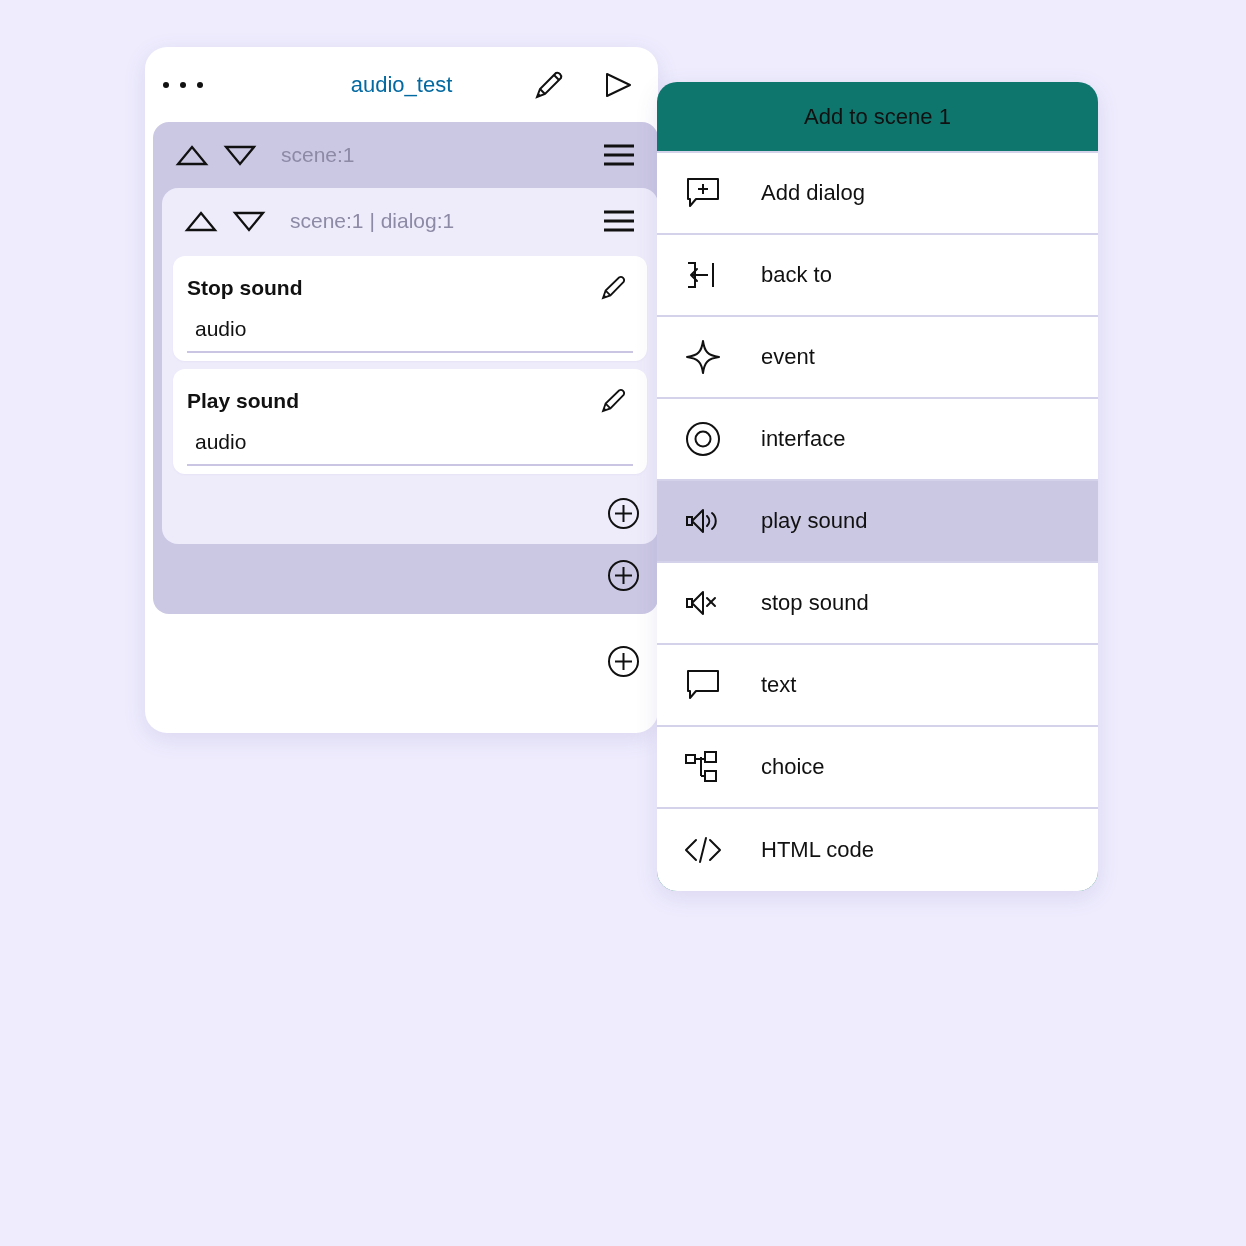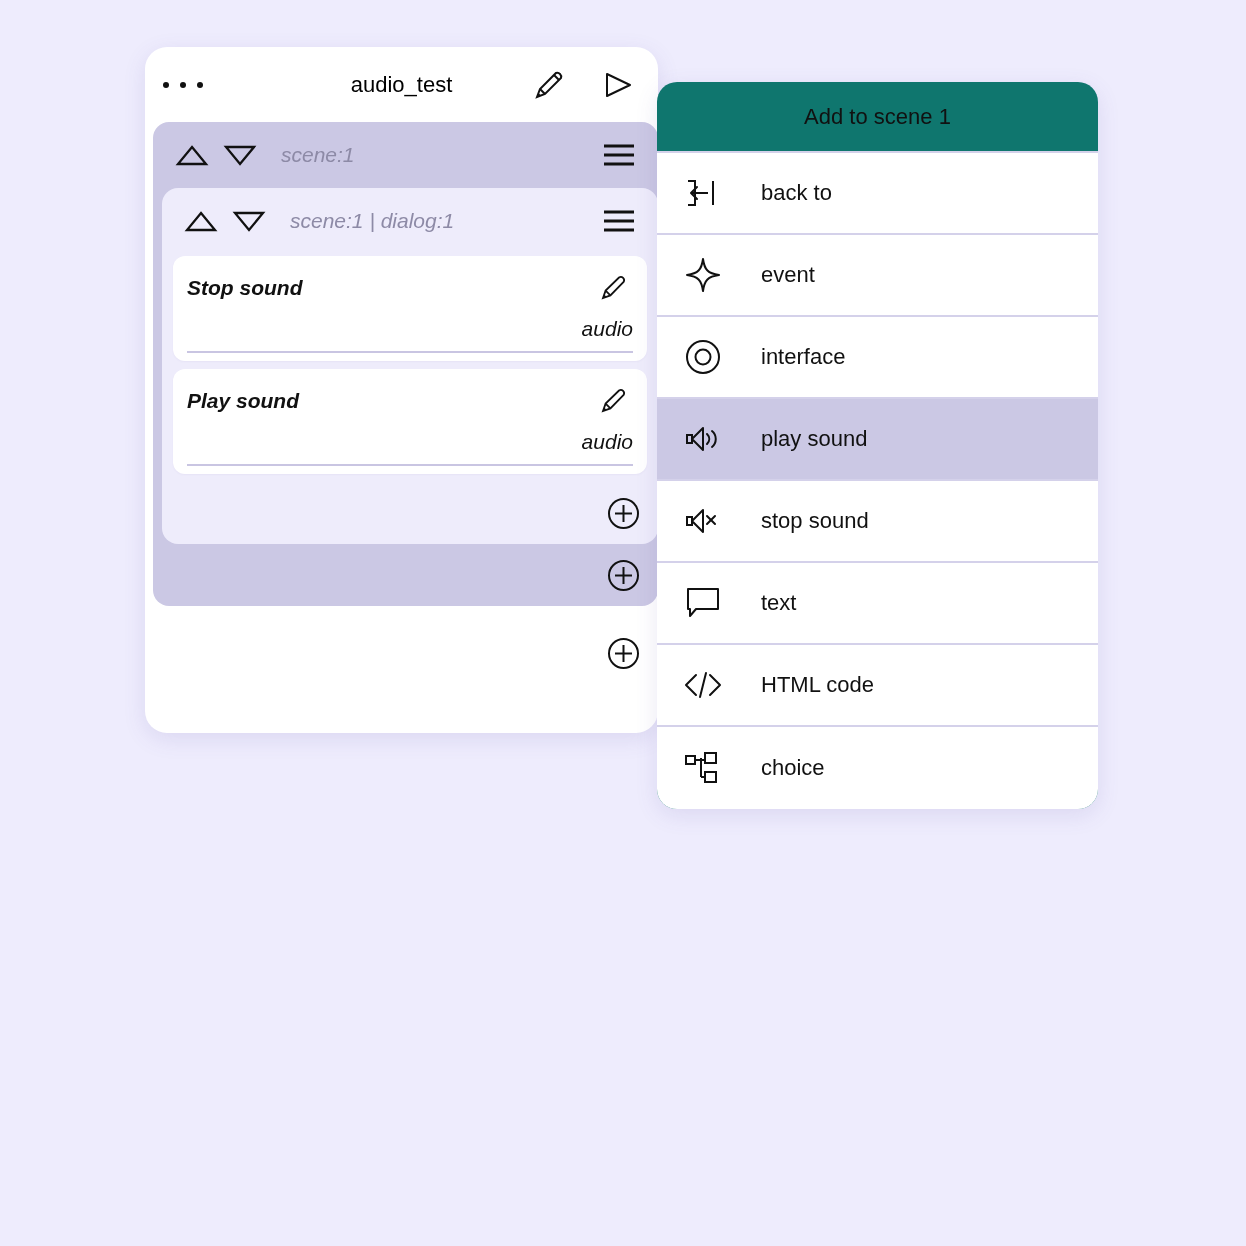--- a/index.html
+++ b/index.html
@@ -29,58 +29,56 @@
     padding: 0 22px 0 18px;
   }
   .dots { display: flex; gap: 11px; align-items: center; }
   .dots i {
     display: block; width: 6px; height: 6px;
     border-radius: 50%; background: #111;
   }
   .win-title {
     position: absolute; left: 0; right: 0;
     text-align: center;
-    font-size: 22px; color: #000000;
+    font-size: 22px; color: #0369a1;
     pointer-events: none;
   }
   .title-actions {
     margin-left: auto; display: flex; align-items: center; gap: 30px;
     position: relative; z-index: 2;
   }
   .ticon { width: 38px; height: 38px; display: block; }
 
   
   .scene-block {
     margin: 0 0 12px 8px;
     width: 505px;
     background: #cbc8e4;
     border-radius: 16px 16px 16px 16px;
-    padding-bottom: 0;
-    font-style: italic;
+    padding-bottom: 8px;
   }
   .row-head {
     display: flex; align-items: center;
     height: 66px;
     padding: 0 22px 0 22px;
   }
   .row-head .arrows { display: flex; gap: 14px; align-items: center; }
   .tri { width: 34px; height: 24px; display: block; }
   .row-label {
     margin-left: 24px;
     font-size: 21px; color: #8d8aa6;
     white-space: nowrap;
   }
   .burger { margin-left: auto; width: 34px; height: 26px; display: block; }
 
   .dialog-block {
     margin-left: 9px;
     width: 496px;
     background: #eeecfb;
     border-radius: 16px;
-    text-align: right;
   }
   .cards {
     padding: 0 0 0 0;
   }
   .card {
     margin: 0 11px 8px 11px;
     background: #ffffff;
     border-radius: 12px;
     padding: 16px 0 8px 0;
     box-shadow: 0 1px 2px rgba(90,80,160,.05);
@@ -289,20 +287,30 @@
           <line x1="8" y1="16.5" x2="25" y2="16.5" stroke="#111" stroke-width="2"></line>
         </svg>
       </span>
     </div>
   </div>
 
   <div class="menu-panel">
 
     <div class="menu-header">Add to scene 1</div>
 
+    <div class="menu-item">
+      <span class="menu-icon">
+        <svg viewBox="0 0 40 40" width="40" height="40">
+          <path d="M5 6 H35 V26 H13 L7 33 V26 H5 Z" fill="none" stroke="#111" stroke-width="2" stroke-linejoin="round"></path>
+          <line x1="20" y1="11" x2="20" y2="21" stroke="#111" stroke-width="2"></line>
+          <line x1="15" y1="16" x2="25" y2="16" stroke="#111" stroke-width="2"></line>
+        </svg>
+      </span>
+      <span class="menu-label">Add dialog</span>
+    </div>
 
     <div class="menu-item">
       <span class="menu-icon">
         <svg viewBox="0 0 40 40" width="40" height="40">
           <path d="M11 8 H4 V32 H11" fill="none" stroke="#111" stroke-width="2" transform="translate(0,0) scale(-1,1) translate(-16,0)"></path>
           <line x1="8" y1="20" x2="25" y2="20" stroke="#111" stroke-width="2"></line>
           <path d="M14 14 L8 20 L14 26" fill="none" stroke="#111" stroke-width="2" stroke-linecap="round" stroke-linejoin="round"></path>
           <line x1="30" y1="8" x2="30" y2="32" stroke="#111" stroke-width="2"></line>
         </svg>
       </span>
@@ -355,42 +363,42 @@
       <span class="menu-label">stop sound</span>
     </div>
 
     <div class="menu-item">
       <span class="menu-icon">
         <svg viewBox="0 0 40 40" width="40" height="40">
           <path d="M5 6 H35 V26 H13 L7 33 V26 H5 Z" fill="none" stroke="#111" stroke-width="2" stroke-linejoin="round"></path>
         </svg>
       </span>
       <span class="menu-label">text</span>
-    </div>
-
-    <div class="menu-item">
-      <span class="menu-icon">
-        <svg viewBox="0 0 40 40" width="40" height="40">
-          <path d="M13 10 L3 20 L13 30" fill="none" stroke="#111" stroke-width="2" stroke-linecap="round" stroke-linejoin="round"></path>
-          <path d="M27 10 L37 20 L27 30" fill="none" stroke="#111" stroke-width="2" stroke-linecap="round" stroke-linejoin="round"></path>
-          <line x1="23" y1="8" x2="17" y2="32" stroke="#111" stroke-width="2" stroke-linecap="round"></line>
-        </svg>
-      </span>
-      <span class="menu-label">HTML code</span>
     </div>
 
     <div class="menu-item">
       <span class="menu-icon">
         <svg viewBox="0 0 40 40" width="40" height="40">
           <rect x="3" y="8" width="9" height="8" fill="none" stroke="#111" stroke-width="2"></rect>
           <rect x="22" y="5" width="11" height="10" fill="none" stroke="#111" stroke-width="2"></rect>
           <rect x="22" y="24" width="11" height="10" fill="none" stroke="#111" stroke-width="2"></rect>
           <line x1="12" y1="12" x2="22" y2="12" stroke="#111" stroke-width="2"></line>
           <line x1="18" y1="10" x2="18" y2="29" stroke="#111" stroke-width="2"></line>
           <line x1="18" y1="29" x2="22" y2="29" stroke="#111" stroke-width="2"></line>
         </svg>
       </span>
       <span class="menu-label">choice</span>
     </div>
 
+    <div class="menu-item">
+      <span class="menu-icon">
+        <svg viewBox="0 0 40 40" width="40" height="40">
+          <path d="M13 10 L3 20 L13 30" fill="none" stroke="#111" stroke-width="2" stroke-linecap="round" stroke-linejoin="round"></path>
+          <path d="M27 10 L37 20 L27 30" fill="none" stroke="#111" stroke-width="2" stroke-linecap="round" stroke-linejoin="round"></path>
+          <line x1="23" y1="8" x2="17" y2="32" stroke="#111" stroke-width="2" stroke-linecap="round"></line>
+        </svg>
+      </span>
+      <span class="menu-label">HTML code</span>
+    </div>
+
 
   </div>
 </div>
 
 </body></html>

